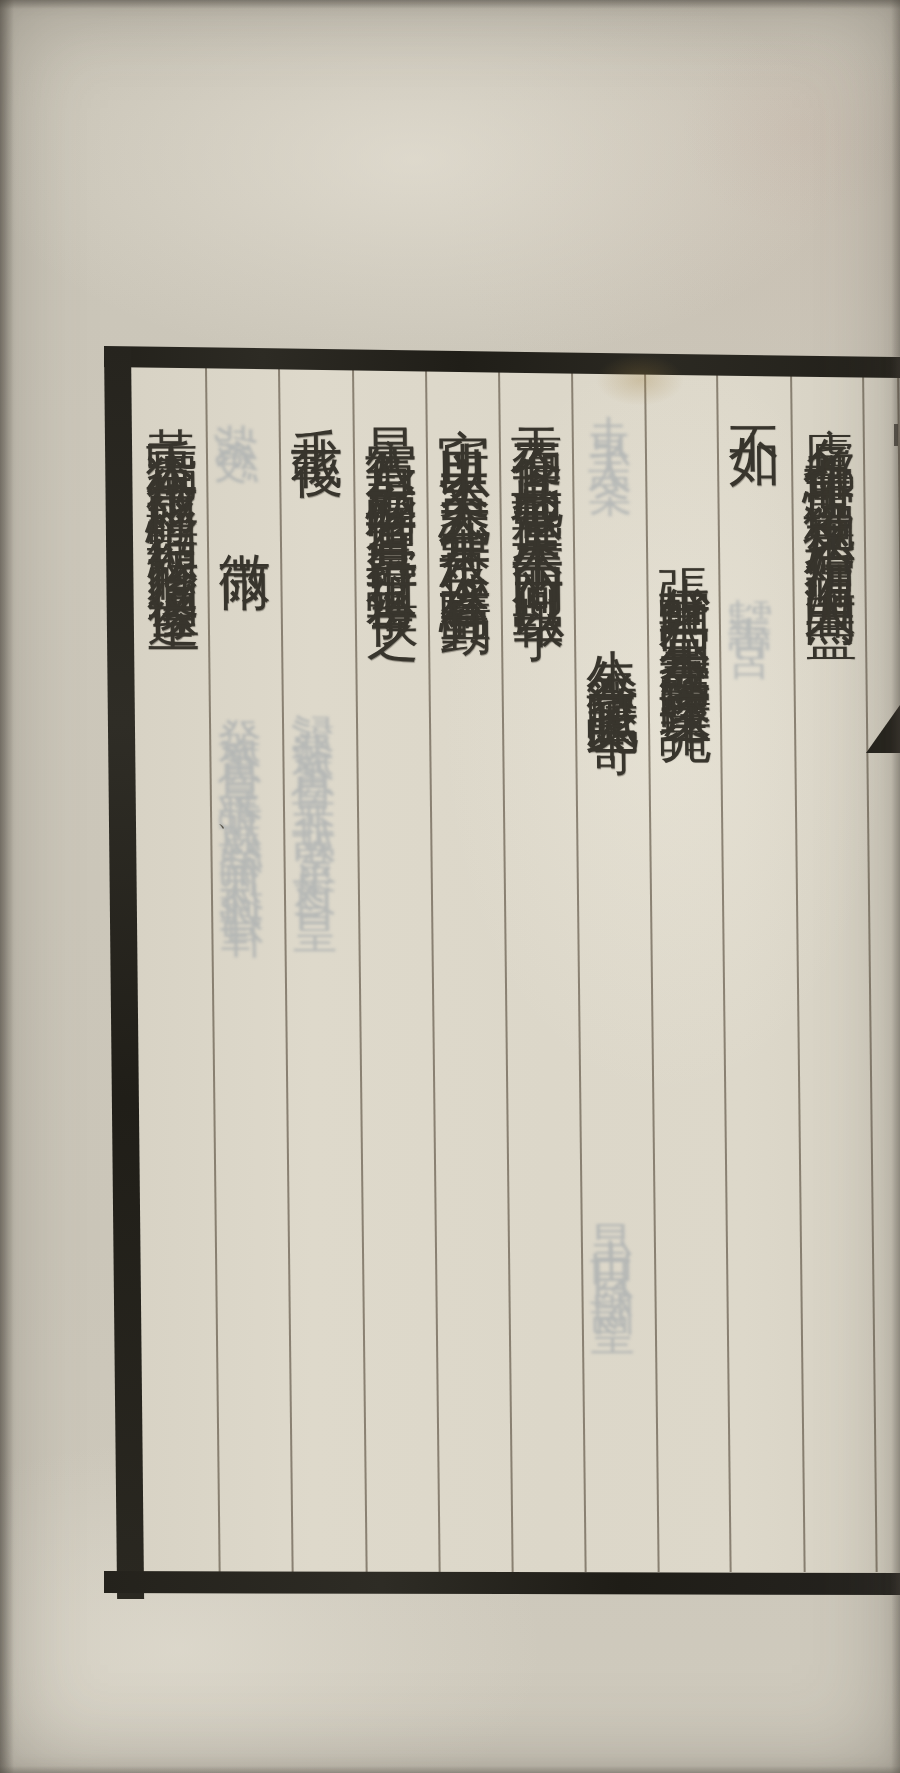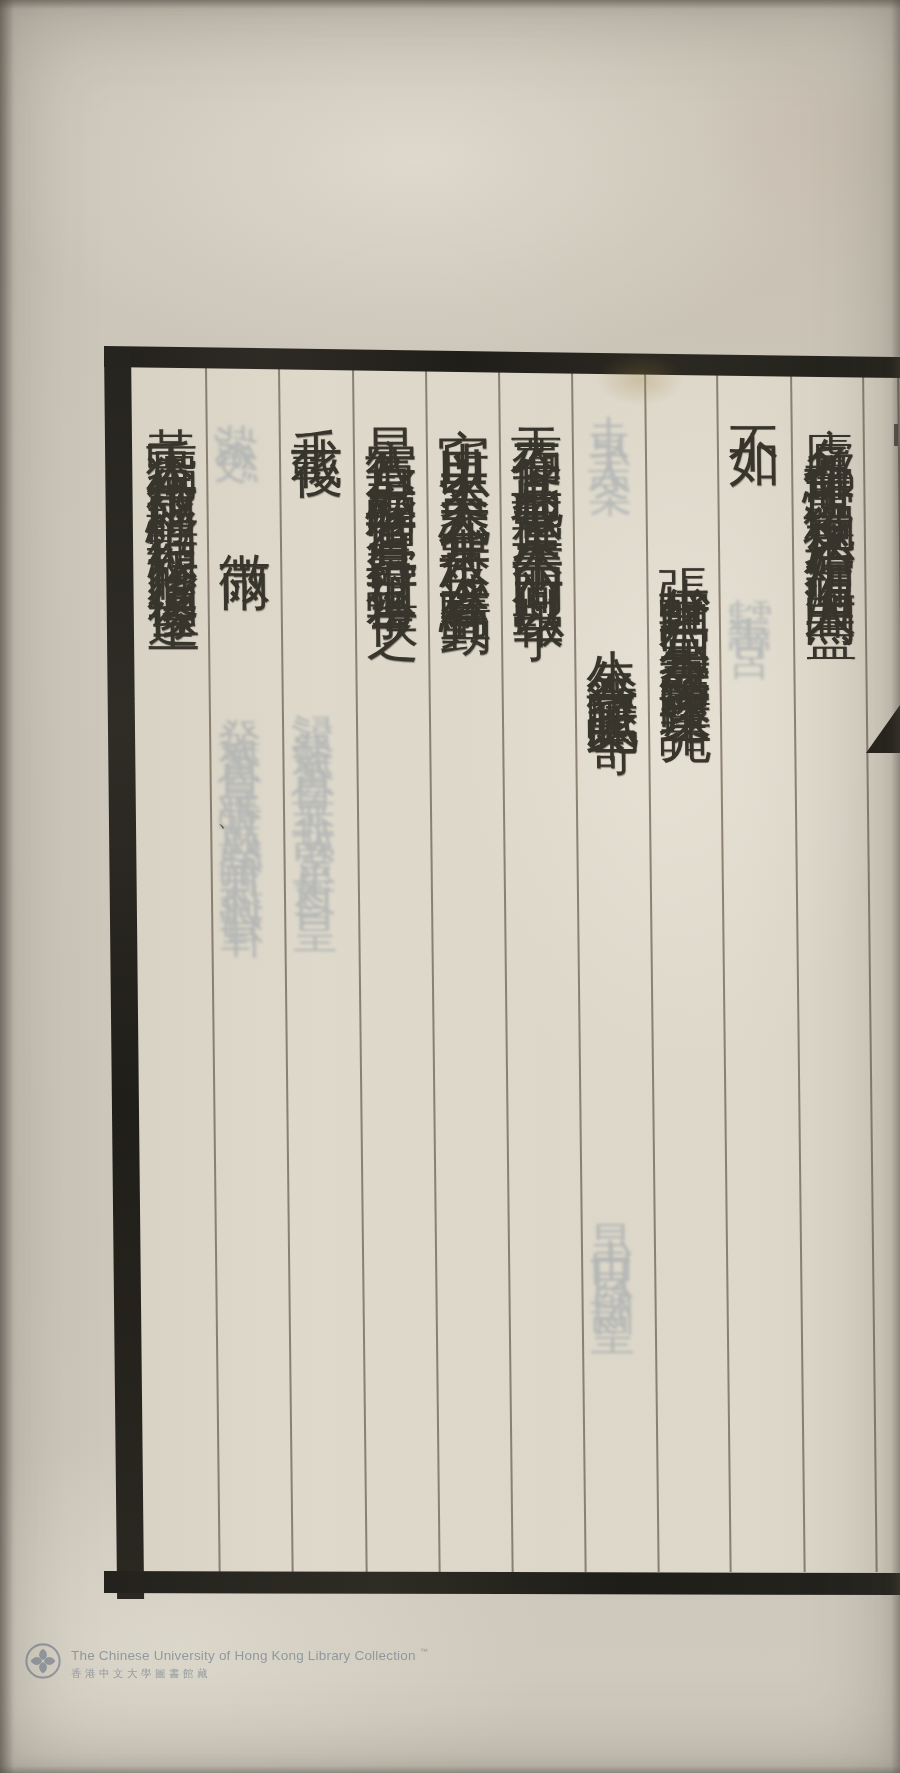--- a/index.html
+++ b/index.html
@@ -127,34 +127,19 @@
 
   <div class="border b-top"></div>
   <div class="border b-left"></div>
   <div class="border b-bottom"></div>
   <div class="notch"></div>
   <div class="edge-tick"></div>
 
   <div class="stain1"></div>
   <div class="stain2"></div>
 
-  <div class="wm">
-    <svg class="wm-logo" viewBox="0 0 40 40">
-      <circle cx="20" cy="20" r="17.5" fill="none" stroke="#8f959d" stroke-width="2.2"></circle>
-      <g fill="#8f959d">
-        <path d="M20 7 C26 11 25 17 20 19 C15 17 14 11 20 7 Z"></path>
-        <path d="M33 20 C29 26 23 25 21 20 C23 15 29 14 33 20 Z"></path>
-        <path d="M20 33 C14 29 15 23 20 21 C25 23 26 29 20 33 Z"></path>
-        <path d="M7 20 C11 14 17 15 19 20 C17 25 11 26 7 20 Z"></path>
-      </g>
-    </svg>
-    <div class="wm-text">
-      <div class="wm-line1"><span>The Chinese University of Hong Kong Library Collection</span> <sup>™</sup></div>
-      <div class="wm-line2">香港中文大學圖書館藏</div>
-    </div>
-  </div>
 
   <div class="edge edge-left"></div>
   <div class="edge edge-top"></div>
   <div class="edge edge-right"></div>
   <div class="edge edge-bottom"></div>
   <div class="vignette"></div>
 </div>
 
 </body></html>

